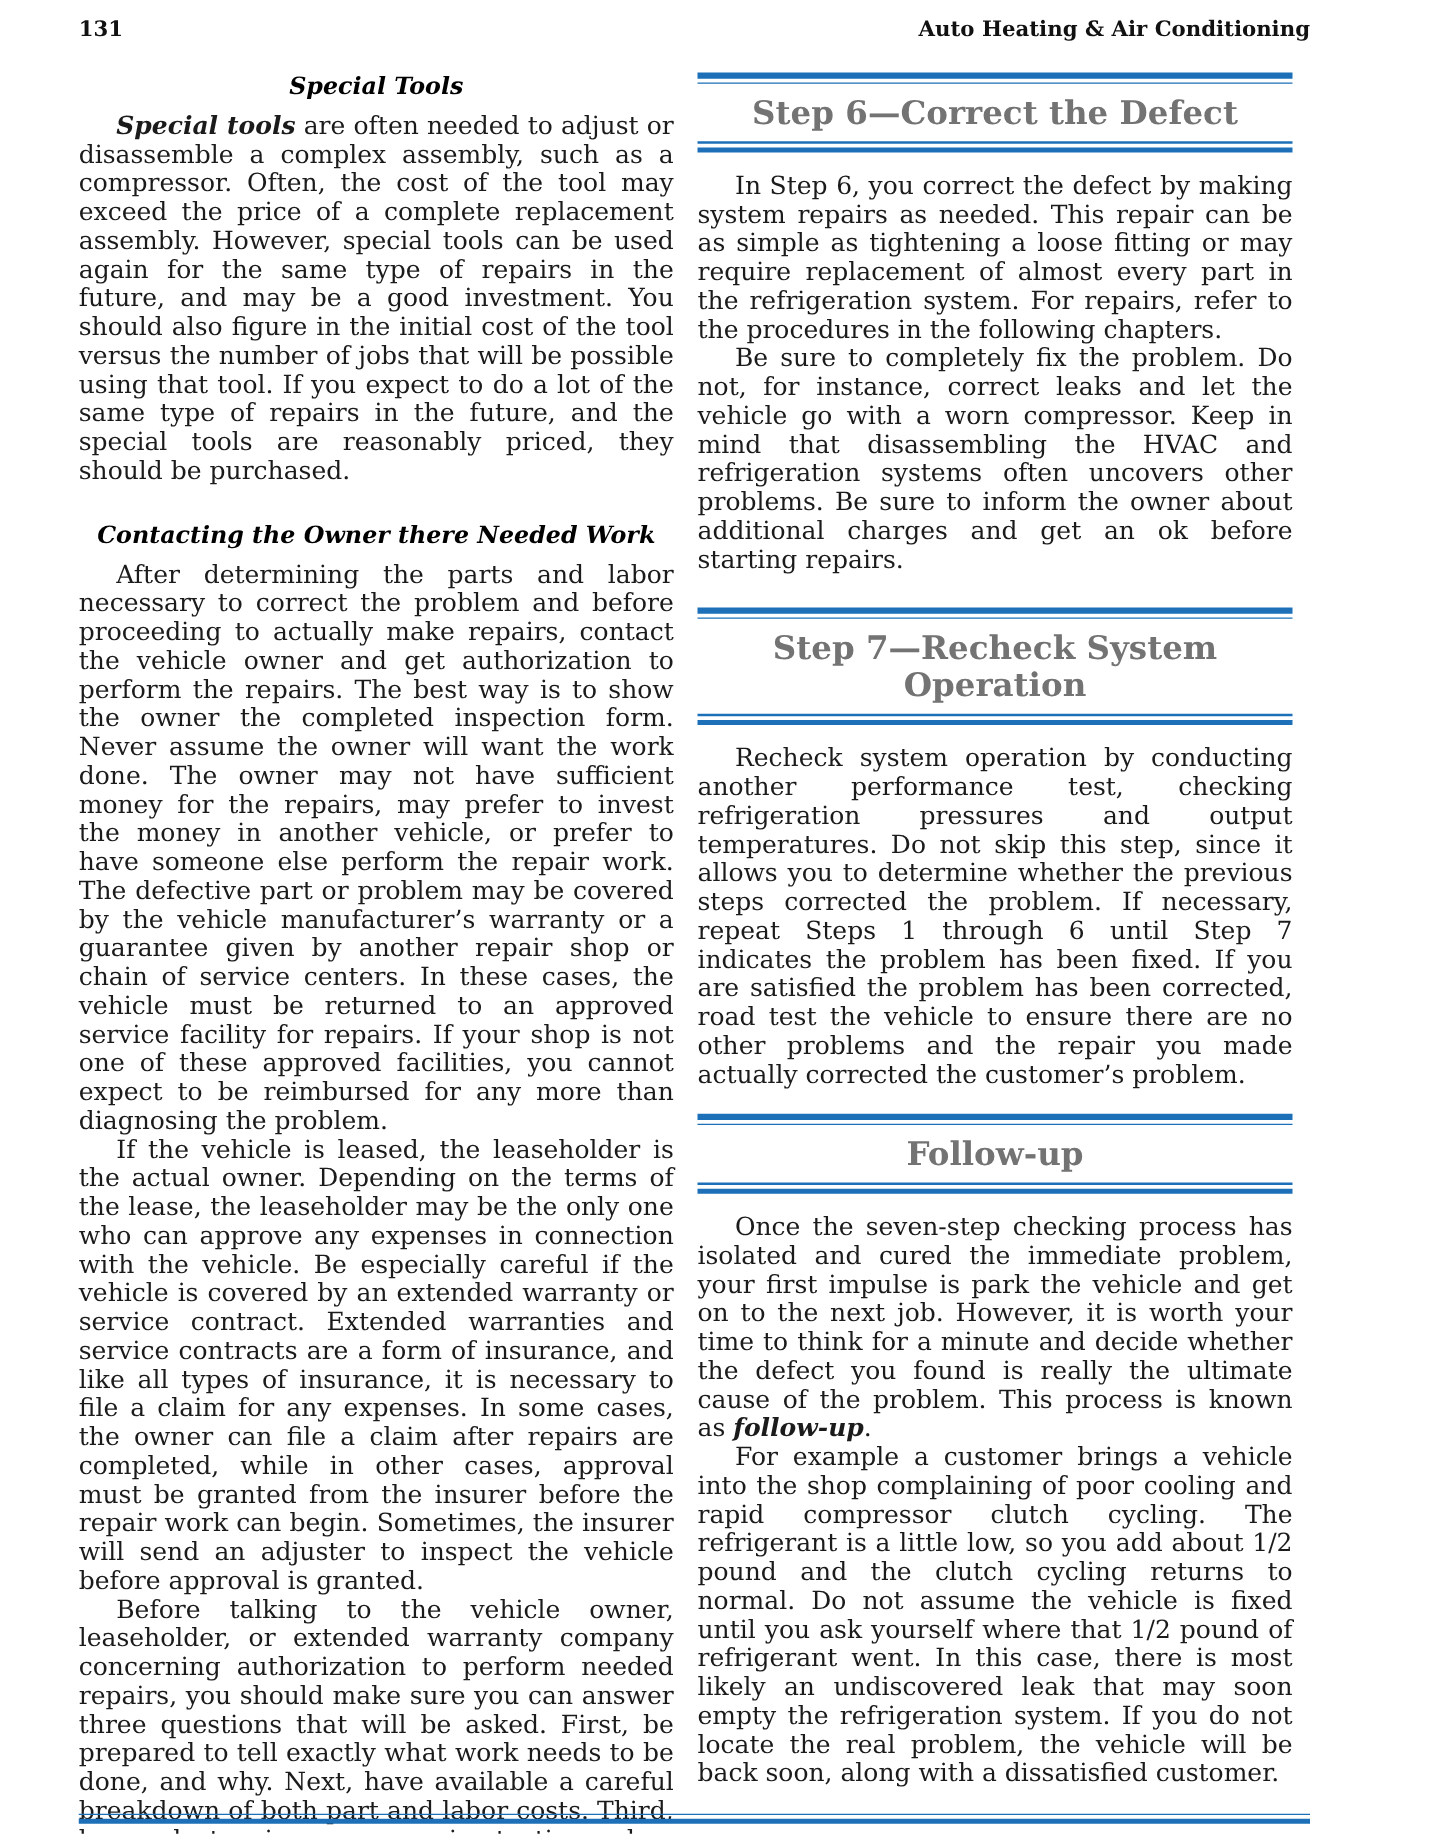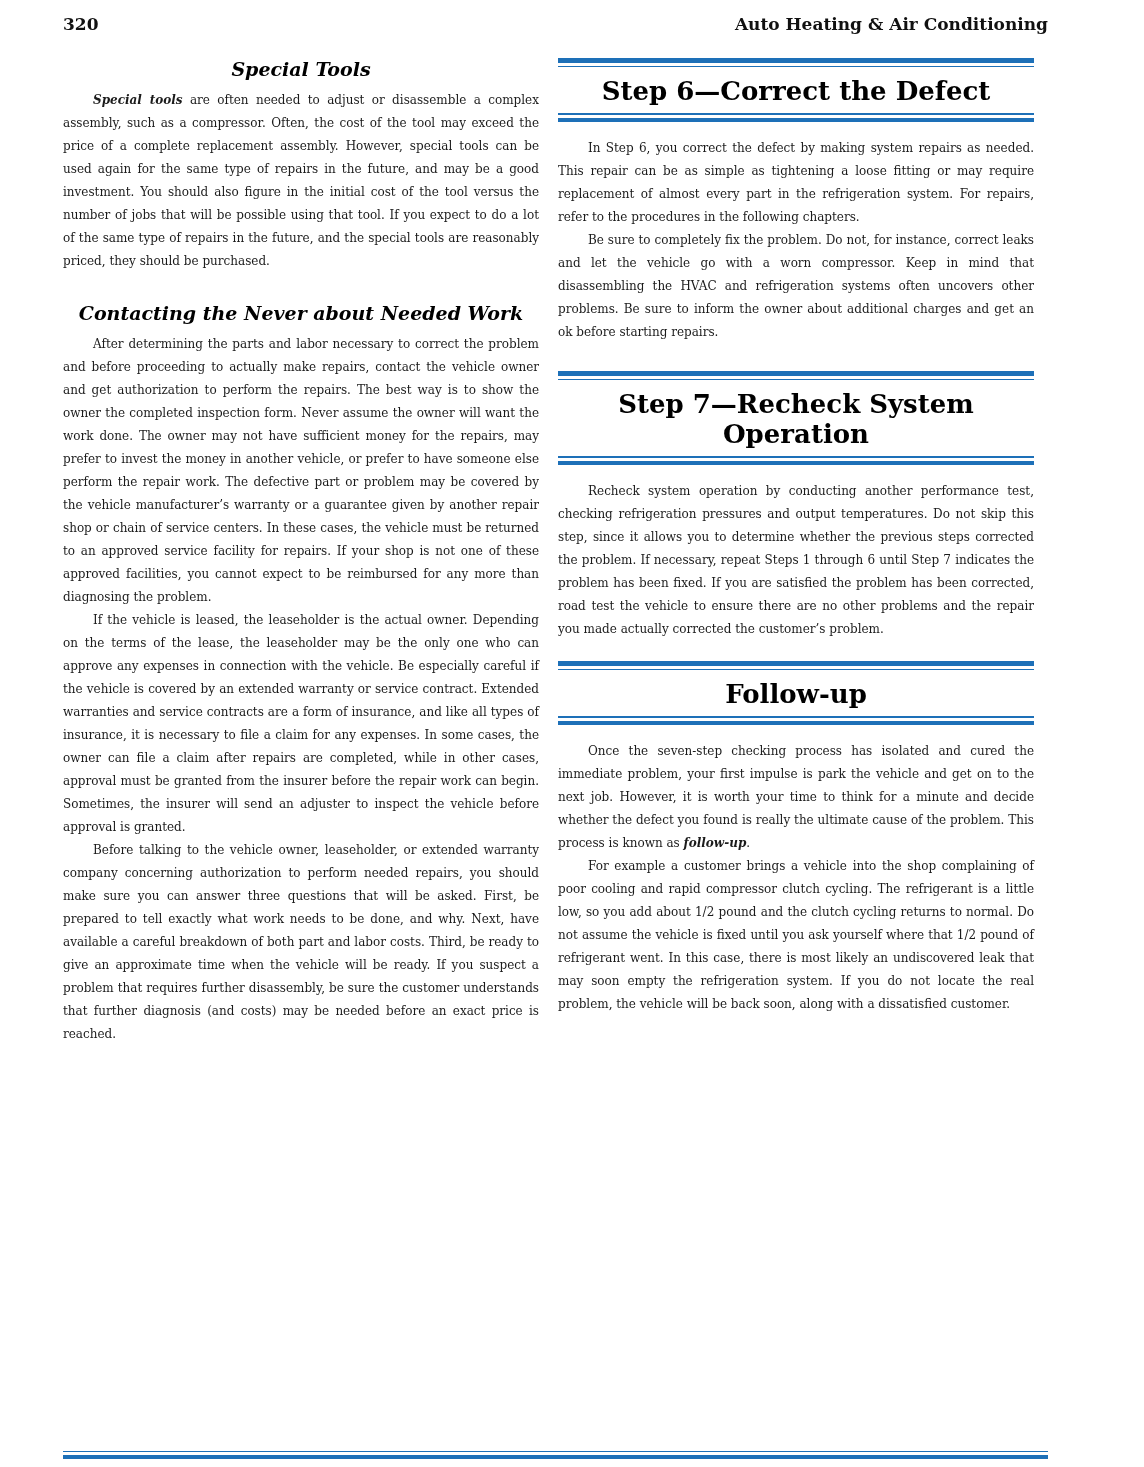--- a/index.html
+++ b/index.html
@@ -26,21 +26,21 @@
   }
   .columns {
     display: flex;
     gap: 19px;
     margin-top: 24px;
   }
   .col { width: 476px; flex: 0 0 476px; }
 
   .body-para {
     margin: 0;
-    font-size: 12px;
+    font-size: 20px;
     line-height: 23px;
     text-align: justify;
     text-indent: 30px;
   }
 
   .sub-heading {
     font-size: 19px;
     font-style: italic;
     font-weight: bold;
     text-align: center;
@@ -60,47 +60,47 @@
   .rule.heavy { height: 4.5px; }
   .rule.light { height: 1.5px; }
   .rule.top2 { margin-top: 3px; }
   .rule.bot2 { margin-top: 3px; }
   .step-title {
     margin: 0;
     padding: 9px 0 7px 0;
     font-size: 26px;
     font-weight: bold;
     text-align: center;
-    color: #000000;
+    color: #737373;
   }
 
   .bottom-rule {
     position: absolute;
     left: 63px; right: 96px;
     bottom: 8px;
   }
   .bottom-rule .rule.heavy { margin-top: 2.5px; }
 </style>
 </head>
 <body>
 
 <div class="page">
 
   <header class="page-header">
-    <span>320</span>
+    <span>131</span>
     <span>Auto Heating &amp; Air Conditioning</span>
   </header>
 
   <div class="columns">
 
     <section class="col">
       <h3 class="sub-heading">Special Tools</h3>
       <p class="body-para"><span class="bi">Special tools</span><span> are often needed to adjust or disassemble a complex assembly, such as a compressor. Often, the cost of the tool may exceed the price of a complete replacement assembly. However, special tools can be used again for the same type of repairs in the future, and may be a good investment. You should also figure in the initial cost of the tool versus the number of jobs that will be possible using that tool. If you expect to do a lot of the same type of repairs in the future, and the special tools are reasonably priced, they should be purchased.</span></p>
 
-      <h3 class="sub-heading gap-above">Contacting the Never about Needed Work</h3>
+      <h3 class="sub-heading gap-above">Contacting the Owner there Needed Work</h3>
       <p class="body-para"><span>After determining the parts and labor necessary to correct the problem and before proceeding to actually make repairs, contact the vehicle owner and get authorization to perform the repairs. The best way is to show the owner the completed inspection form. </span><span class="emph">Never</span><span> assume the owner will want the work done. The owner may not have sufficient money for the repairs, may prefer to invest the money in another vehicle, or prefer to have someone else perform the repair work. The defective part or problem may be covered by the vehicle manufacturer’s warranty or a guarantee given by another repair shop or chain of service centers. In these cases, the vehicle must be returned to an approved service facility for repairs. If your shop is not one of these approved facilities, you cannot expect to be reimbursed for any more than diagnosing the problem.</span></p>
       <p class="body-para">If the vehicle is leased, the leaseholder is the actual owner. Depending on the terms of the lease, the leaseholder may be the only one who can approve any expenses in connection with the vehicle. Be especially careful if the vehicle is covered by an extended warranty or service contract. Extended warranties and service contracts are a form of insurance, and like all types of insurance, it is necessary to file a claim for any expenses. In some cases, the owner can file a claim after repairs are completed, while in other cases, approval must be granted from the insurer before the repair work can begin. Sometimes, the insurer will send an adjuster to inspect the vehicle before approval is granted.</p>
       <p class="body-para">Before talking to the vehicle owner, leaseholder, or extended warranty company concerning authorization to perform needed repairs, you should make sure you can answer three questions that will be asked. First, be prepared to tell exactly what work needs to be done, and why. Next, have available a careful breakdown of both part and labor costs. Third, be ready to give an approximate time when the vehicle will be ready. If you suspect a problem that requires further disassembly, be sure the customer understands that further diagnosis (and costs) may be needed before an exact price is reached.</p>
     </section>
 
     <section class="col">
 
       <div class="step-section step6">
         <div class="step-head">
           <div class="rule heavy top1"></div>

